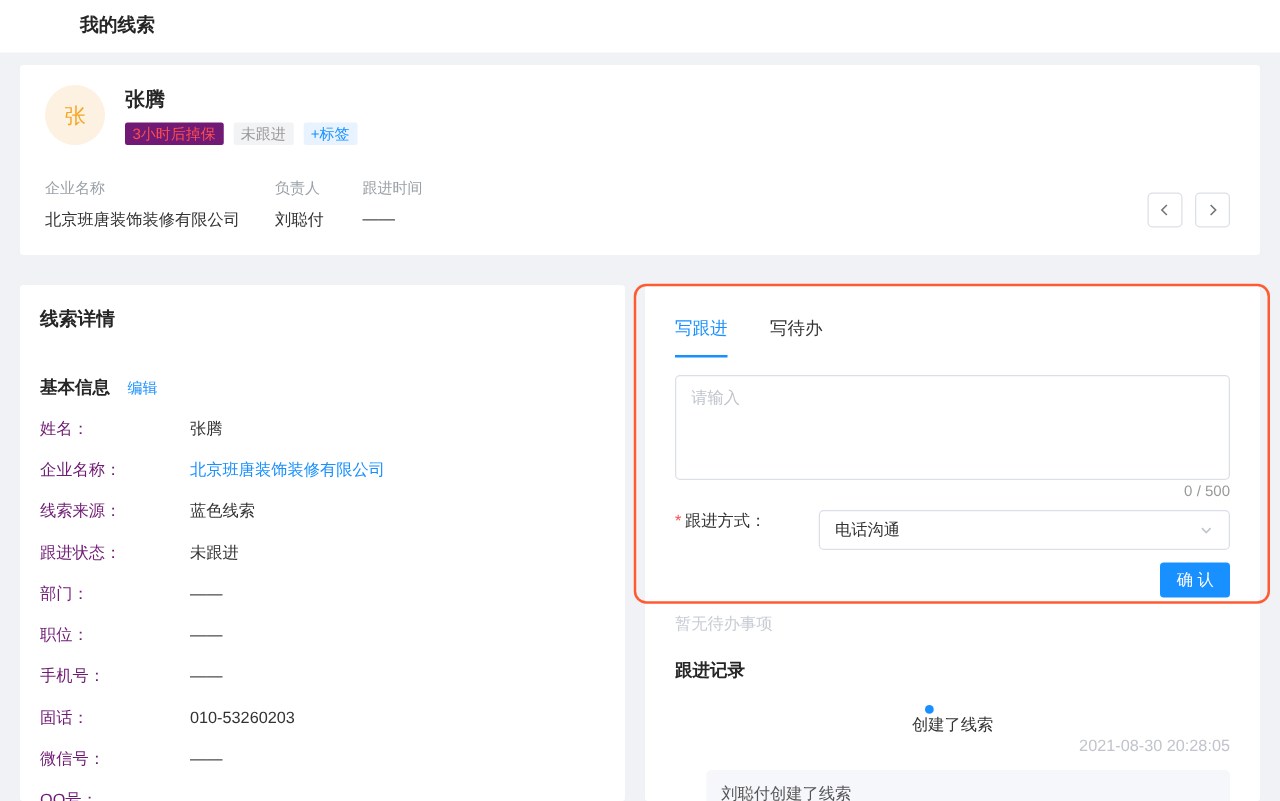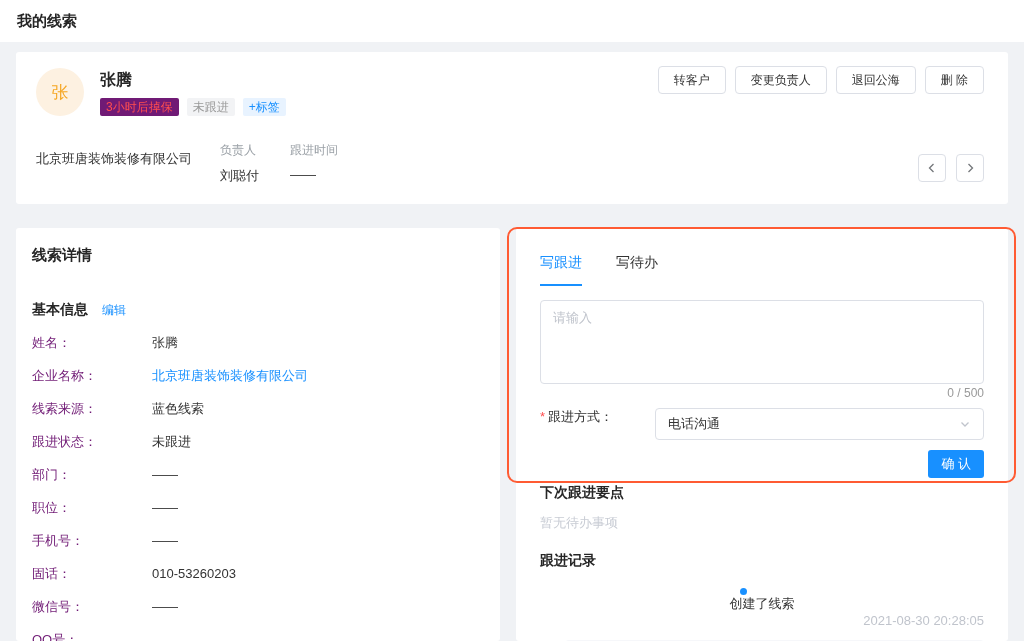--- a/index.html
+++ b/index.html
@@ -4,21 +4,21 @@
 <style>
   * { margin:0; padding:0; box-sizing:border-box; }
   html,body { width:1024px; height:641px; overflow:hidden; }
   body {
     font-family:"Liberation Sans","DejaVu Sans",sans-serif;
     background:#f0f2f5; color:#333; position:relative;
   }
   .screen { position:relative; width:1024px; height:641px; }
 
   
-  .topbar { position:absolute; top:0; left:0; right:0; height:42px; background:#fff; }
+  .topbar { position:absolute; top:0; left:0; right:0; height:42px; background:#fff;padding-left:47px; }
   .page-title { font-size:15px; font-weight:bold; color:#262626; line-height:42px; padding-left:17px; }
 
   .card { position:absolute; background:#fff; border-radius:3px; }
 
   
   .lead-card { left:16px; top:52px; width:992px; height:152px; }
   .avatar {
     position:absolute; left:20px; top:16px; width:48px; height:48px; border-radius:50%;
     background:#fdf1e1; color:#f5a623; font-size:17px; display:flex; align-items:center; justify-content:center;
   }
@@ -113,28 +113,23 @@
   <section class="card lead-card">
     <div class="avatar">
       <span>张</span>
     </div>
     <div class="lead-name">张腾</div>
     <div class="tag-row">
       <span class="tag tag-danger">3小时后掉保</span>
       <span class="tag tag-gray">未跟进</span>
       <span class="tag tag-blue">+标签</span>
     </div>
-    <div class="action-row">
-      <button class="btn">转客户</button>
-      <button class="btn">变更负责人</button>
-      <button class="btn">退回公海</button>
-      <button class="btn">删 除</button>
-    </div>
     <div class="summary-row">
       <div class="summary-col summary-col-1">
+        <div class="s-label">企业名称</div>
         <div class="s-value">北京班唐装饰装修有限公司</div>
       </div>
       <div class="summary-col summary-col-2">
         <div class="s-label">负责人</div>
         <div class="s-value">刘聪付</div>
       </div>
       <div class="summary-col">
         <div class="s-label">跟进时间</div>
         <div class="s-value">——</div>
       </div>
@@ -223,21 +218,20 @@
           <svg width="12" height="12" viewBox="0 0 12 12">
               <path d="M2.5 4.5 L6 8 L9.5 4.5" fill="none" stroke="currentColor" stroke-width="1.3"></path>
             </svg>
         </span>
       </div>
     </div>
     <div class="confirm-row">
       <button class="btn-primary">确 认</button>
     </div>
 
-    <div class="block-title">下次跟进要点</div>
     <div class="empty-text">暂无待办事项</div>
 
     <div class="records-title">跟进记录</div>
     <div class="record-row">
       <span class="record-dot"></span>
       <span class="record-title">创建了线索</span>
       <span class="record-time">2021-08-30 20:28:05</span>
     </div>
     <div class="record-detail">刘聪付创建了线索</div>
   </section>

